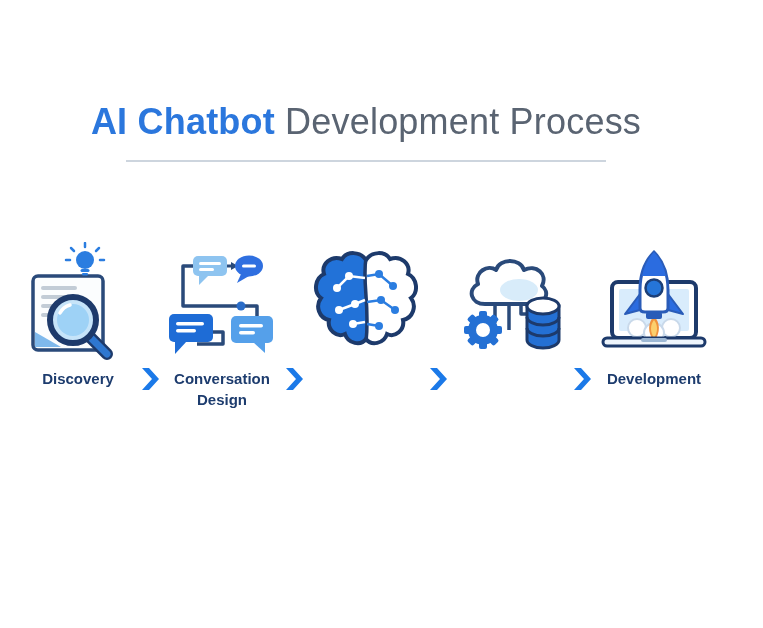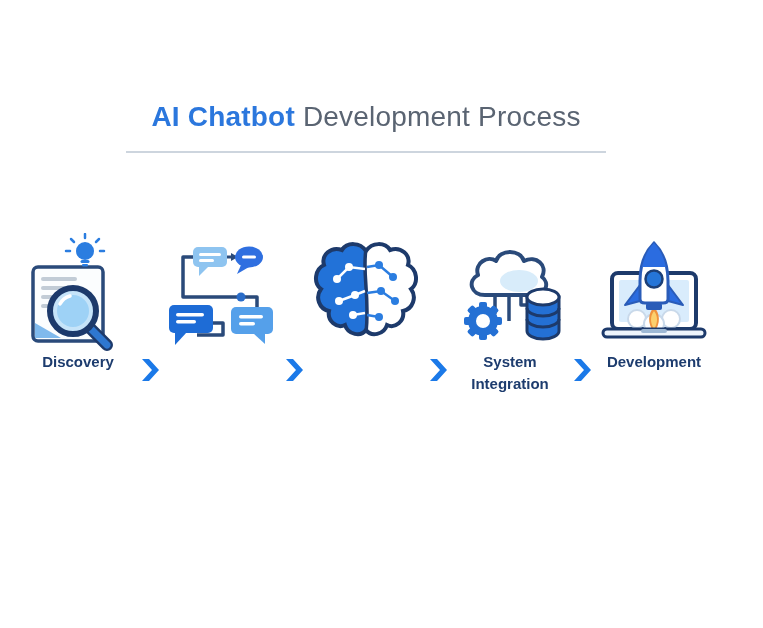--- a/index.html
+++ b/index.html
@@ -11,21 +11,21 @@
   }
   .content {
     width: 700px;
     margin: 0 0 0 16px;
   }
   .header {
     padding-top: 102px;
     text-align: center;
   }
   .title {
-    font-size: 28px;
+    font-size: 36px;
     line-height: 1.1;
     color: #5a6472;
     letter-spacing: 0.2px;
   }
   .title .highlight {
     color: #2b77dd;
     font-weight: 700;
   }
   .divider {
     width: 480px;
@@ -46,20 +46,21 @@
     flex-direction: column;
     align-items: center;
   }
   .icon-box {
     width: 118px; height: 118px;
     display: flex;
     align-items: center;
     justify-content: center;
   }
   .stage-label {
+    margin-top: 8px;
     font-size: 15px;
     font-weight: 700;
     color: #1d3c6e;
     text-align: center;
     line-height: 1.45;
   }
   .connector {
     width: 20px;
     padding-top: 126px;
     display: flex;
@@ -141,20 +142,21 @@
           <polygon points="8,99 20,99 8,112" fill="#1e6cd6"></polygon>
           <rect x="9" y="80" width="28" height="3.5" rx="1.75" fill="#ffffff"></rect>
           <rect x="9" y="87" width="20" height="3.5" rx="1.75" fill="#ffffff"></rect>
 
           <rect x="64" y="74" width="42" height="27" rx="5" fill="#55a0ea"></rect>
           <polygon points="98,100 86,100 98,111" fill="#55a0ea"></polygon>
           <rect x="72" y="82" width="24" height="3.5" rx="1.75" fill="#ffffff"></rect>
           <rect x="72" y="89" width="16" height="3.5" rx="1.75" fill="#ffffff"></rect>
         </svg>
       </div>
+      <div class="stage-label">Conversation Design</div>
     </div>
 
     <div class="connector">
       <svg width="17" height="22" viewBox="0 0 17 22">
         <polygon points="0,0 7,0 17,11 7,22 0,22 10,11" fill="#1b79e8"></polygon>
       </svg>
     </div>
 
     <div class="stage">
       <div class="icon-box">
@@ -229,21 +231,20 @@
             <circle cx="30" cy="88" r="15"></circle>
           </g>
           <circle cx="30" cy="88" r="7" fill="#ffffff"></circle>
 
           <path d="M74,64 V98 A16,8 0 0 0 106,98 V64 Z" fill="#2470d4" stroke="#1d3a6b" stroke-width="3"></path>
           <path d="M74,75 A16,8 0 0 0 106,75" stroke="#1d3a6b" stroke-width="3" fill="none"></path>
           <path d="M74,86 A16,8 0 0 0 106,86" stroke="#1d3a6b" stroke-width="3" fill="none"></path>
           <ellipse cx="90" cy="64" rx="16" ry="8" fill="#ffffff" stroke="#1d3a6b" stroke-width="3"></ellipse>
         </svg>
       </div>
-      <div class="stage-label">System Integration</div>
     </div>
 
     <div class="connector">
       <svg width="17" height="22" viewBox="0 0 17 22">
         <polygon points="0,0 7,0 17,11 7,22 0,22 10,11" fill="#1b79e8"></polygon>
       </svg>
     </div>
 
     <div class="stage">
       <div class="icon-box">

